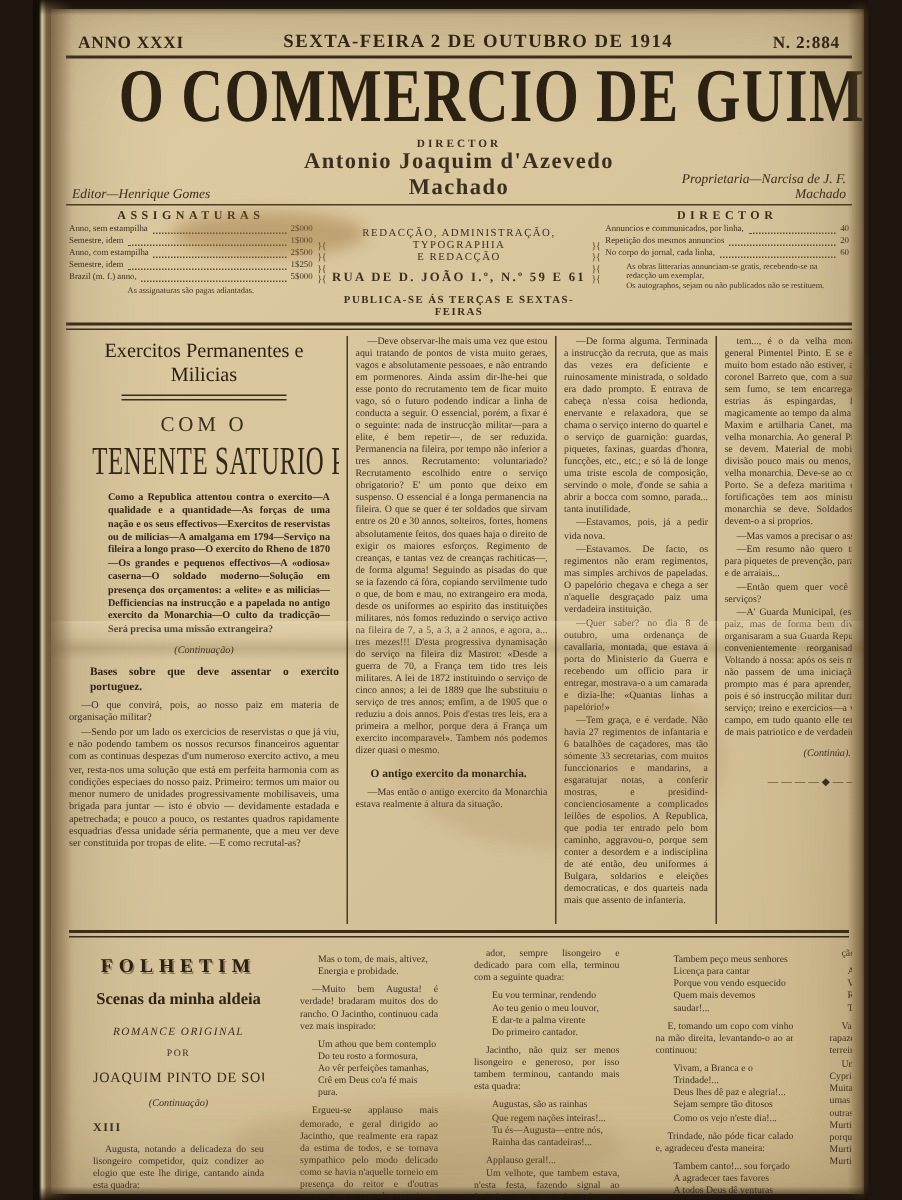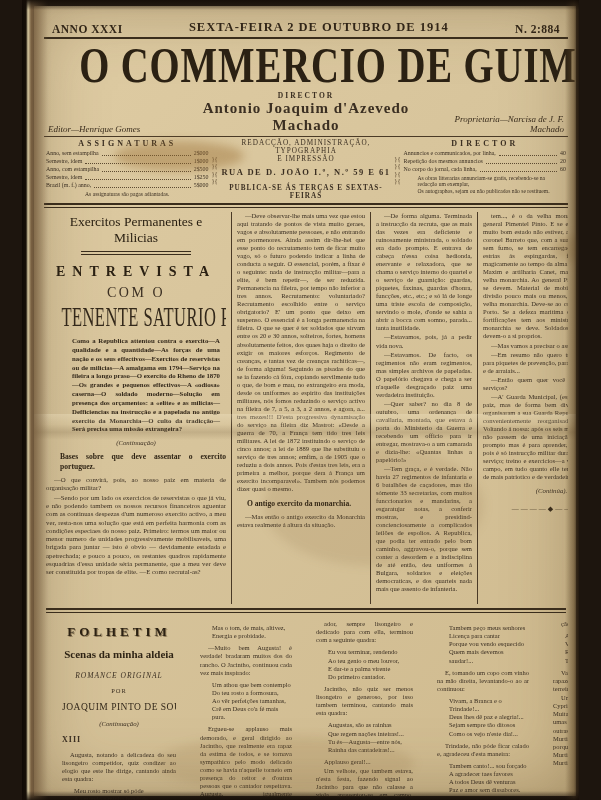--- a/index.html
+++ b/index.html
@@ -40,21 +40,21 @@
   .dir-label{font-weight:bold;font-size:7.5px;letter-spacing:2px;}
   .dir-name{font-weight:bold;font-size:15px;letter-spacing:1px;}
   .infobar{display:flex;align-items:stretch;padding:2px 2px 3px;min-height:46px;}
   .infobar h4{margin:0 0 2px;text-align:center;font-size:8px;letter-spacing:3px;font-weight:bold;}
   .ib-sec{flex:1;}
   .ib-sec.mid{flex:1.05;text-align:center;}
   .trow{display:flex;align-items:flex-end;font-size:5.9px;line-height:1.35;}
   .trow .dots{flex:1;border-bottom:1px dotted #5d4b32;margin:0 3px 1.5px;}
   .note{font-size:5.6px;text-align:center;margin-top:1px;}
   .note.left{text-align:left;padding-left:14px;}
-  .redac-l1{font-size:7.2px;letter-spacing:1px;margin-top:0;}
+  .redac-l1{font-size:7.2px;letter-spacing:1px;margin-top:12px;}
   .redac-l2{font-size:7.2px;letter-spacing:1px;}
   .redac-l3{font-size:8.5px;font-weight:bold;letter-spacing:1.5px;margin-top:4px;}
   .redac-l4{font-size:7.2px;font-weight:bold;letter-spacing:1px;margin-top:7px;}
   .brace{white-space:pre-line;font-size:6.5px;line-height:1.15;color:#54422c;align-self:center;padding:0 3px;}
   
   .topgrid{display:grid;grid-template-columns:180px 1px 128px 1px 96px 1px 137px;column-gap:5px;
            height:392px;overflow:hidden;padding:4px 2px 0;}
   .vrule{background:#4a3a26;width:1px;height:100%;}
   .col{overflow:hidden;height:100%;}
   .section-title{text-align:center;font-weight:normal;font-size:13.5px;color:#2b2113;margin-top:2px;}
@@ -153,21 +153,21 @@
                 </div>
               </div>
             <div class="note">As assignaturas são pagas adiantadas.</div>
           </section>
           <div class="brace">}{
 }{
 }{
 }{</div>
           <section class="ib-sec mid">
             <div class="redac-l1">REDACÇÃO, ADMINISTRAÇÃO, TYPOGRAPHIA</div>
-            <div class="redac-l2">E IMPRESSÃO</div>
+            <div class="redac-l2">E REDACÇÃO</div>
             <div class="redac-l3">RUA DE D. JOÃO I.º, N.º 59 E 61</div>
             <div class="redac-l4">PUBLICA-SE ÁS TERÇAS E SEXTAS-FEIRAS</div>
           </section>
           <div class="brace">}{
 }{
 }{
 }{</div>
           <section class="ib-sec">
             <h4>DIRECTOR</h4>
             <div>
@@ -191,21 +191,20 @@
             <div class="note left">Os autographos, sejam ou não publicados não se restituem.</div>
           </section>
         </div>
         <div class="rule dbl"></div>
       </header>
 
       <main class="topgrid">
         <div class="col col1">
           <div class="section-title">Exercitos Permanentes e Milicias</div>
           <div class="dblrule-short"></div>
-          <div class="h-entrevista">ENTREVISTA</div>
           <div class="h-como">COM O</div>
           <div class="h-tenente">
             <span>TENENTE SATURIO PIRES</span>
           </div>
           <div class="summary">Como a Republica attentou contra o exercito—A qualidade e a quantidade—As forças de uma nação e os seus effectivos—Exercitos de reservistas ou de milicias—A amalgama em 1794—Serviço na fileira a longo praso—O exercito do Rheno de 1870—Os grandes e pequenos effectivos—A «odiosa» caserna—O soldado moderno—Solução em presença dos orçamentos: a «elite» e as milicias—Defficiencias na instrucção e a papelada no antigo exercito da Monarchia—O culto da tradicção—Será precisa uma missão extrangeira?</div>
           <div class="citalic">(Continuação)</div>
           <div class="bsub">Bases sobre que deve assentar o exercito portuguez.</div>
           <div>
               <div class="blk para">—O que convirá, pois, ao nosso paiz em materia de organisação militar?</div>
               <div class="blk para">—Sendo por um lado os exercicios de reservistas o que já viu, e não podendo tambem os nossos recursos financeiros aguentar com as continuas despezas d'um numeroso exercito activo, a meu ver, resta-nos uma solução que está em perfeita harmonia com as condições especiaes do nosso paiz. Primeiro: termos um maior ou menor numero de unidades progressivamente mobilisaveis, uma brigada para juntar — isto é obvio — devidamente estadada e apetrechada; e pouco a pouco, os restantes quadros rapidamente esquadrias d'essa unidade séria permanente, que a meu ver deve ser constituida por tropas de elite. —E como recrutal-as?</div>

